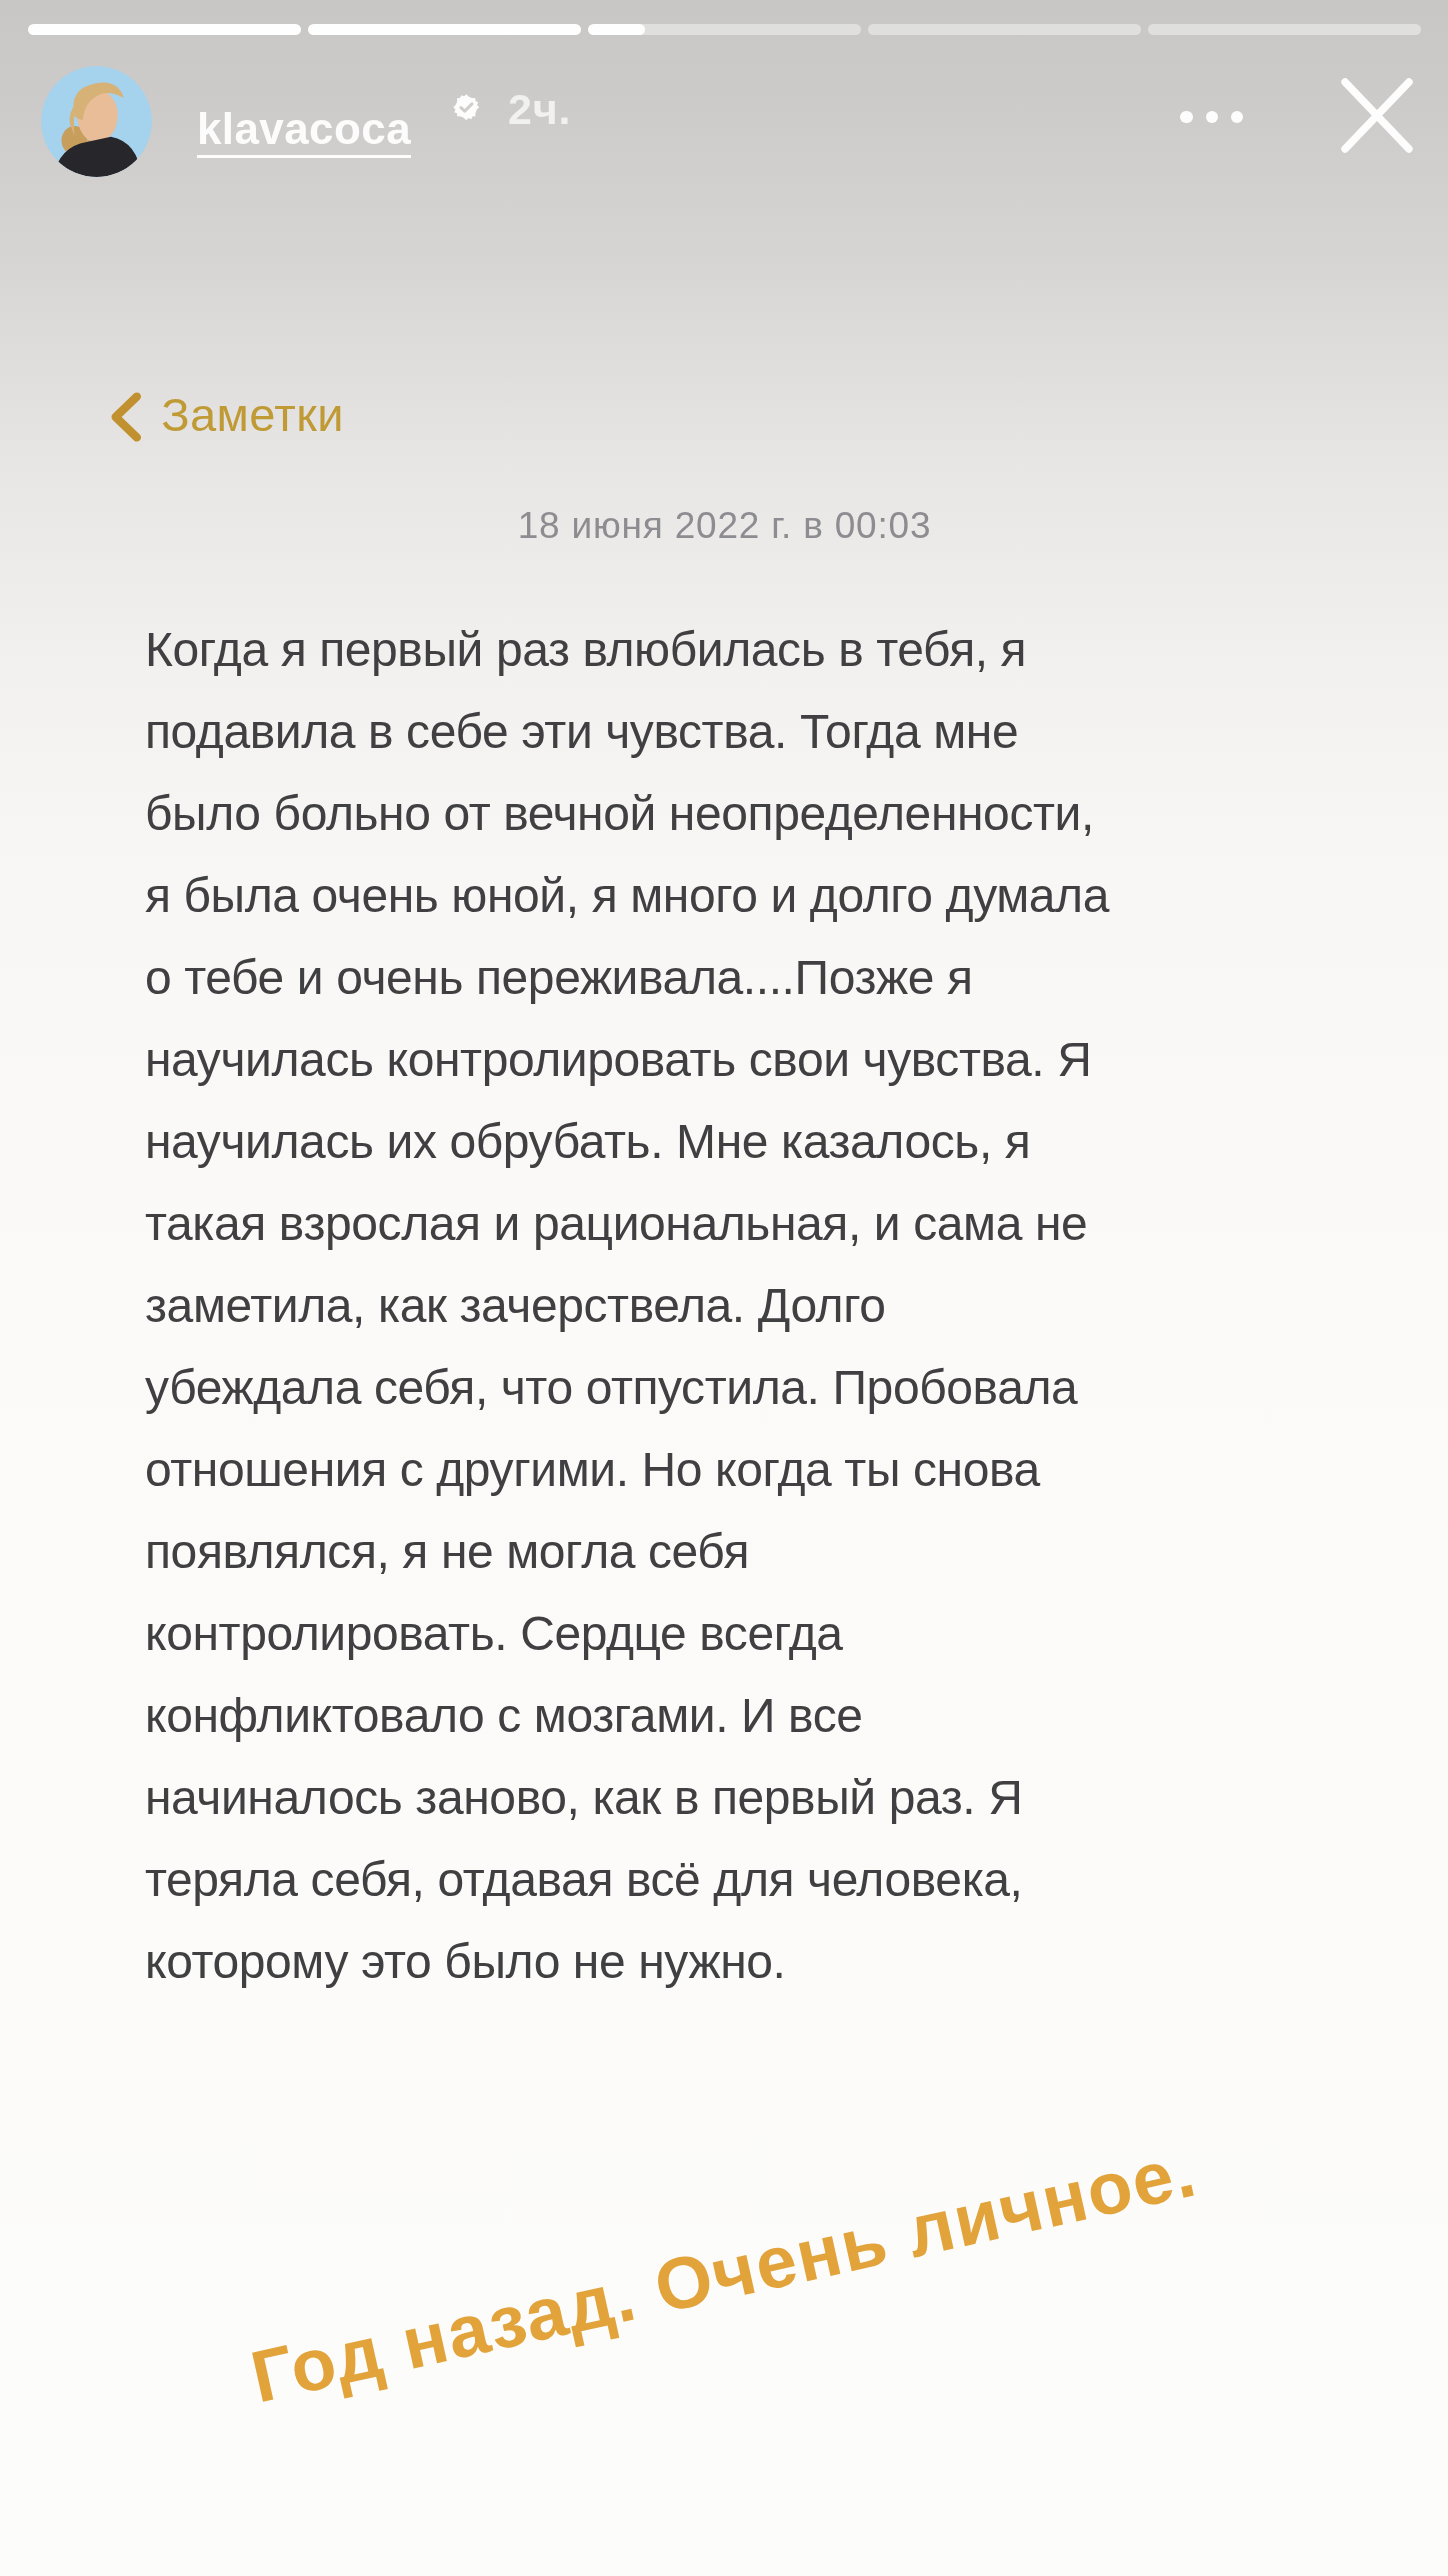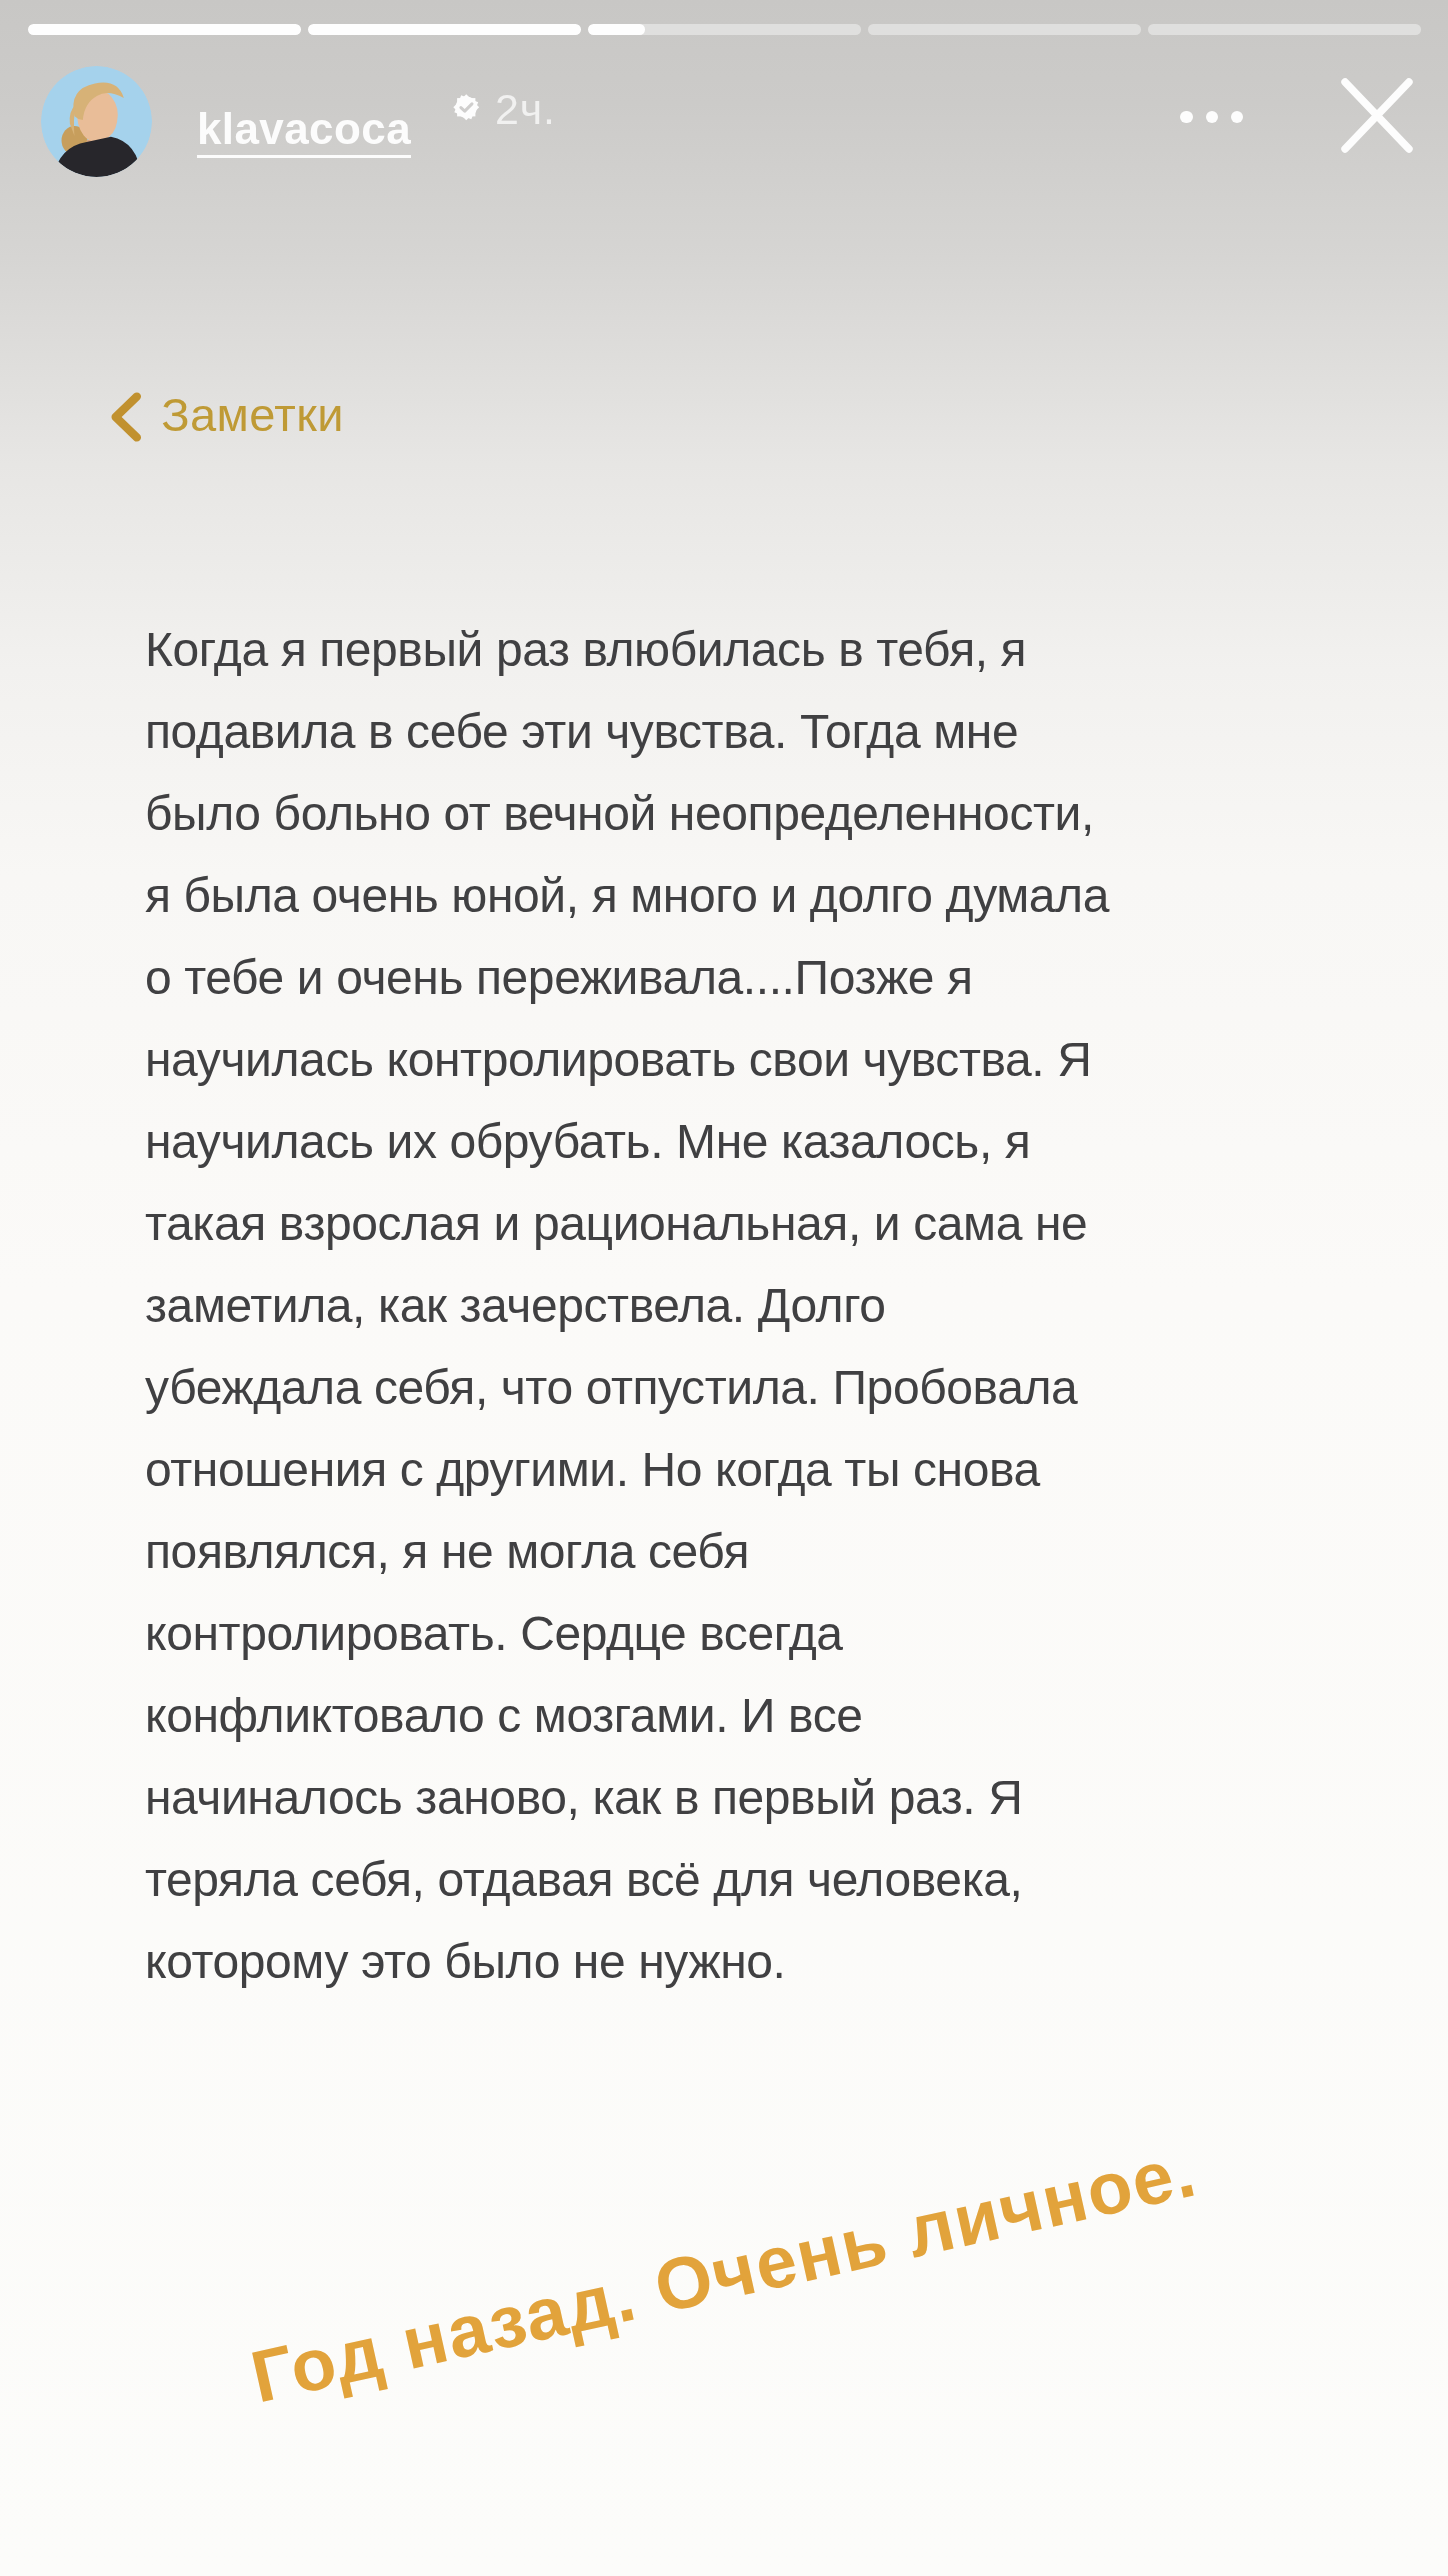--- a/index.html
+++ b/index.html
@@ -36,22 +36,22 @@
   }
   .username{
     position:absolute;left:156px;top:20px;
     font-size:44px;font-weight:700;color:#fcfcfc;
     text-decoration:underline;text-decoration-thickness:3.1px;text-underline-offset:11.4px;
     letter-spacing:0.4px;
     margin-top:20px;
   }
   .badge{position:absolute;left:410px;top:27.5px;width:30.5px;height:30.5px;}
   .timestamp{
-    position:absolute;left:454px;top:21.4px;
-    font-size:43px;color:rgba(255,255,255,0.72);letter-spacing:0.8px;
+    position:absolute;left:467px;top:21.4px;
+    font-size:43px;color:rgba(255,255,255,0.72);letter-spacing:0.8px;font-weight:bold;
   }
   .menu-dots{position:absolute;right:172px;top:47px;display:flex;gap:13px;}
   .menu-dots i{display:block;width:12.2px;height:12.2px;border-radius:50%;background:#fdfdfd;}
   .close-btn{position:absolute;right:0;top:12.2px;width:76px;height:79px;}
 
   
   .note-back{position:absolute;left:108px;top:386px;display:flex;align-items:center;}
   .note-back svg{display:block;margin-top:6.1px;}
   .note-back-label{font-size:47px;margin-left:18.3px;letter-spacing:0.4px;}
   .note-date{
@@ -139,20 +139,21 @@
     </svg>
   </div>
 
   <div class="note-back">
     <svg width="35" height="50" viewBox="0 0 46 66">
       <polyline points="38,6 10,33 38,60" fill="none" stroke="#c1912f" stroke-width="11" stroke-linecap="round" stroke-linejoin="round"></polyline>
     </svg>
     <span class="note-back-label" style="color:#bf9a35;">Заметки</span>
   </div>
 
+  <div class="note-date">18 июня 2022 г. в 00:03</div>
 
   <div class="note-body">Когда я первый раз влюбилась в тебя, я
 подавила в себе эти чувства. Тогда мне
 было больно от вечной неопределенности,
 я была очень юной, я много и долго думала
 о тебе и очень переживала....Позже я
 научилась контролировать свои чувства. Я
 научилась их обрубать. Мне казалось, я
 такая взрослая и рациональная, и сама не
 заметила, как зачерствела. Долго

